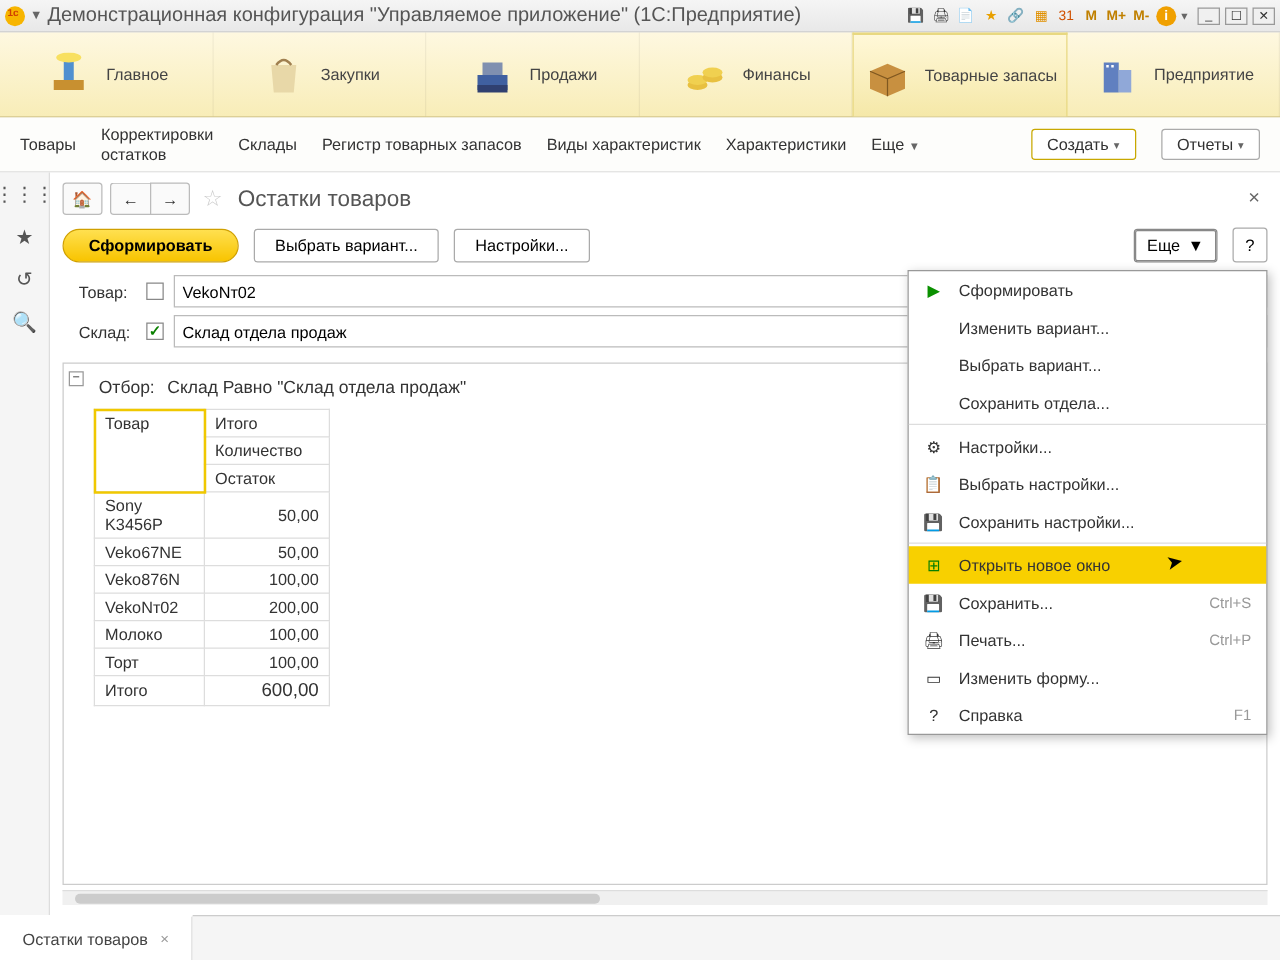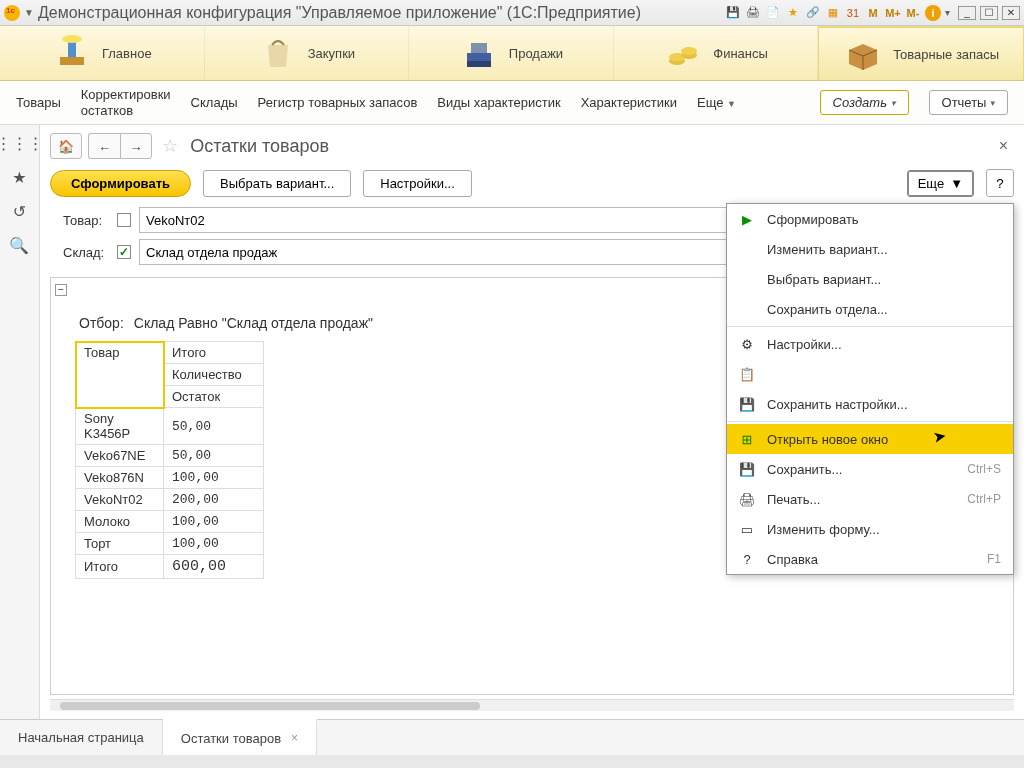--- a/index.html
+++ b/index.html
@@ -9,31 +9,31 @@
 .titlebar .logo { width:16px; height:16px; background: #f7b500; border-radius: 50%; display:inline-block; margin-right:4px; position:relative; }
 .titlebar .logo::after { content:"1с"; font-size:8px; color:#d04000; font-weight:bold; position:absolute; left:2px; top:1px; }
 .titlebar .dd { font-size:10px; color:#666; margin-right:4px; }
 .titlebar .title { font-size: 16px; color: #555; flex:1; }
 .titlebar .tb-icons { display:flex; gap:4px; align-items:center; }
 .titlebar .tb-icon { width:16px; height:16px; display:flex; align-items:center; justify-content:center; font-size:11px; cursor:pointer; }
 .tb-m { color:#c08000; font-weight:bold; font-size:11px; }
 .tb-info { background:#f0a000; border-radius:50%; color:white; font-weight:bold; width:14px; height:14px; font-size:10px; line-height:14px; text-align:center; }
 .tb-min,.tb-max,.tb-close { width:18px; height:14px; border:1px solid #999; background:#f0f0f0; display:flex; align-items:center; justify-content:center; font-size:10px; }
 
-.mainnav { height: 55px; background: linear-gradient(#fef8e0,#f8edb8); border-bottom: 1px solid #d8c880; display:flex; }
+.mainnav { height: 68px; background: linear-gradient(#fef8e0,#f8edb8); border-bottom: 1px solid #d8c880; display:flex; }
 .mainnav .item { flex:1; display:flex; align-items:center; justify-content:center; gap:10px; cursor:pointer; border-right:1px solid rgba(0,0,0,0.05); }
 .mainnav .item.active { background: linear-gradient(#fff8d8,#f5e8a8); border-top:2px solid #e8d880; border-left:1px solid #e8d880; border-right:1px solid #e8d880; }
 .mainnav .icon { width:40px; height:40px; display:flex; align-items:center; justify-content:center; }
 .mainnav .label { font-size:13px; color:#444; }
 
 .subnav { height: 44px; background: #fdfdfb; border-bottom: 1px solid #ddd; display:flex; align-items:center; padding:0 16px; gap:20px; }
 .subnav .snitem { font-size:13px; color:#333; cursor:pointer; line-height:1.2; }
 .subnav .spacer { flex:1; }
 .subnav .btn { border:1px solid #aaa; background:#fff; padding:4px 12px; border-radius:3px; cursor:pointer; display:flex; align-items:center; gap:4px; }
-.subnav .btn.create { border-color:#c8a800; color:#333;font-style:italic; }
+.subnav .btn.create { border-color:#c8a800; color:#333; }
 .subnav .dd-arrow { font-size:9px; color:#666; }
 
 .workarea { display:flex; height: calc(100% - 26px - 68px - 44px - 36px); }
 .leftbar { width:40px; background:#f5f5f5; border-right:1px solid #ddd; display:flex; flex-direction:column; align-items:center; padding-top:8px; gap:14px; }
 .leftbar .lbicon { width:20px; height:20px; display:flex; align-items:center; justify-content:center; font-size:16px; cursor:pointer; color:#555; }
 
 .content { flex:1; background:#fff; display:flex; flex-direction:column; padding:8px 10px; position:relative; }
 .navrow { display:flex; align-items:center; gap:6px; margin-bottom:10px; }
 .navbtn { width:32px; height:26px; border:1px solid #bbb; background:#fafafa; border-radius:3px; display:flex; align-items:center; justify-content:center; cursor:pointer; font-size:13px; }
 .navbtngroup { display:flex; }
@@ -52,27 +52,27 @@
 
 .filterrow { display:flex; align-items:center; gap:8px; margin-bottom:6px;margin-left:13px; }
 .filterrow .flabel { width:46px; font-size:13px; color:#333; }
 .filterrow .chk { width:14px; height:14px; border:1px solid #888; background:#fff; cursor:pointer; display:flex; align-items:center; justify-content:center; }
 .filterrow .chk.checked::after { content:"✓"; color:#0a8000; font-size:12px; font-weight:bold; }
 .filterrow .finput { flex:1; border:1px solid #bbb; padding:4px 6px; background:#fff; font-size:13px; height:26px; }
 
 .reportbox { border:1px solid #ccc; margin-top:6px; flex:1; overflow:auto; position:relative; padding:4px; }
 .collapse { position:absolute; left:4px; top:6px; width:12px; height:12px; border:1px solid #999; font-size:10px; line-height:10px; text-align:center; cursor:pointer; background:#fff; }
 .reportinner { margin-left:20px; }
-.rtitle { font-size:14px; color:#333; padding:6px 4px 10px 4px; display:flex; gap:10px;margin-top:27px; }
+.rtitle { font-size:14px; color:#333; padding:6px 4px 10px 4px; display:flex; gap:10px; }
 .rtitle .k { color:#333; }
 .rtitle .v { color:#333; }
 .rtable { border-collapse:collapse; }
 .rtable th, .rtable td { border:1px solid #ddd; padding:3px 8px; font-size:13px; text-align:left; }
 .rtable th { font-weight:normal; background:#fff; }
-.rtable .num { text-align:left;font-family:Liberation Mono, monospace; }
+.rtable .num { text-align:right; }
 .rtable .total td { font-weight:normal; }
 .headrow td, .headrow th { background:#fff; }
 .th-yellow { outline:2px solid #f0c800; outline-offset:-1px; }
 
 .scrollbar-h { height:12px; background:#f0f0f0; border-top:1px solid #ddd; margin-top:4px; position:relative; }
 .scrollbar-h .thumb { position:absolute; left:10px; width:420px; height:8px; top:2px; background:#ccc; border-radius:4px; }
 
 .bottomtabs { height:36px; background:#f5f5f5; border-top:1px solid #ccc; display:flex; align-items:stretch; }
 .bottomtabs .tab { padding:0 18px; display:flex; align-items:center; font-size:13px; color:#444; border-right:1px solid #ddd; cursor:pointer; position:relative; }
 .bottomtabs .tab.active { background:#fff; border-top:2px solid #fff; margin-top:-1px; }
@@ -158,20 +158,31 @@
   </div>
   <div class="item active">
     <span class="icon">
         <svg width="36" height="36">
           <path d="M4 14 L18 8 L32 14 L32 28 L18 34 L4 28 Z" fill="#c89040"></path>
           <path d="M4 14 L18 20 L32 14 M18 20 L18 34" stroke="#805820" fill="none"></path>
         </svg>
       </span>
     <span class="label">Товарные запасы</span>
   </div>
+  <div class="item">
+    <span class="icon">
+        <svg width="36" height="36">
+          <rect x="8" y="8" width="12" height="24" fill="#6080c0"></rect>
+          <rect x="20" y="14" width="10" height="18" fill="#90a8d8"></rect>
+          <rect x="10" y="10" width="2" height="2" fill="#fff"></rect>
+          <rect x="14" y="10" width="2" height="2" fill="#fff"></rect>
+        </svg>
+      </span>
+    <span class="label">Предприятие</span>
+  </div>
 </div>
 
 <div class="subnav">
   <span class="snitem">Товары</span>
   <span class="snitem" style="white-space:pre-line">Корректировки
 остатков</span>
   <span class="snitem">Склады</span>
   <span class="snitem">Регистр товарных запасов</span>
   <span class="snitem">Виды характеристик</span>
   <span class="snitem">Характеристики</span>
@@ -302,20 +313,21 @@
           <span class="dicon"></span>
           <span class="dlabel">Сохранить отдела...</span>
         </div>
       <div class="sep"></div>
       <div class="ditem">
           <span class="dicon">⚙</span>
           <span class="dlabel">Настройки...</span>
         </div>
       <div class="ditem">
           <span class="dicon">📋</span>
+          <span class="dlabel">Выбрать настройки...</span>
         </div>
       <div class="ditem">
           <span class="dicon">💾</span>
           <span class="dlabel">Сохранить настройки...</span>
         </div>
       <div class="sep"></div>
       <div class="ditem hl">
           <span class="dicon" style="color:#0a8000">⊞</span>
           <span class="dlabel">Открыть новое окно</span>
         </div>
@@ -337,20 +349,17 @@
           <span class="dicon">?</span>
           <span class="dlabel">Справка</span>
           <span class="dshort">F1</span>
         </div>
     </div>
     <span class="cursor">➤</span>
   </div>
 </div>
 
 <div class="bottomtabs">
-  <div class="tab">
-      <span>Начальная страница</span>
-    </div>
   <div class="tab active">
       <span>Остатки товаров</span>
       <span class="x">×</span>
     </div>
 </div>
 
 </body></html>

